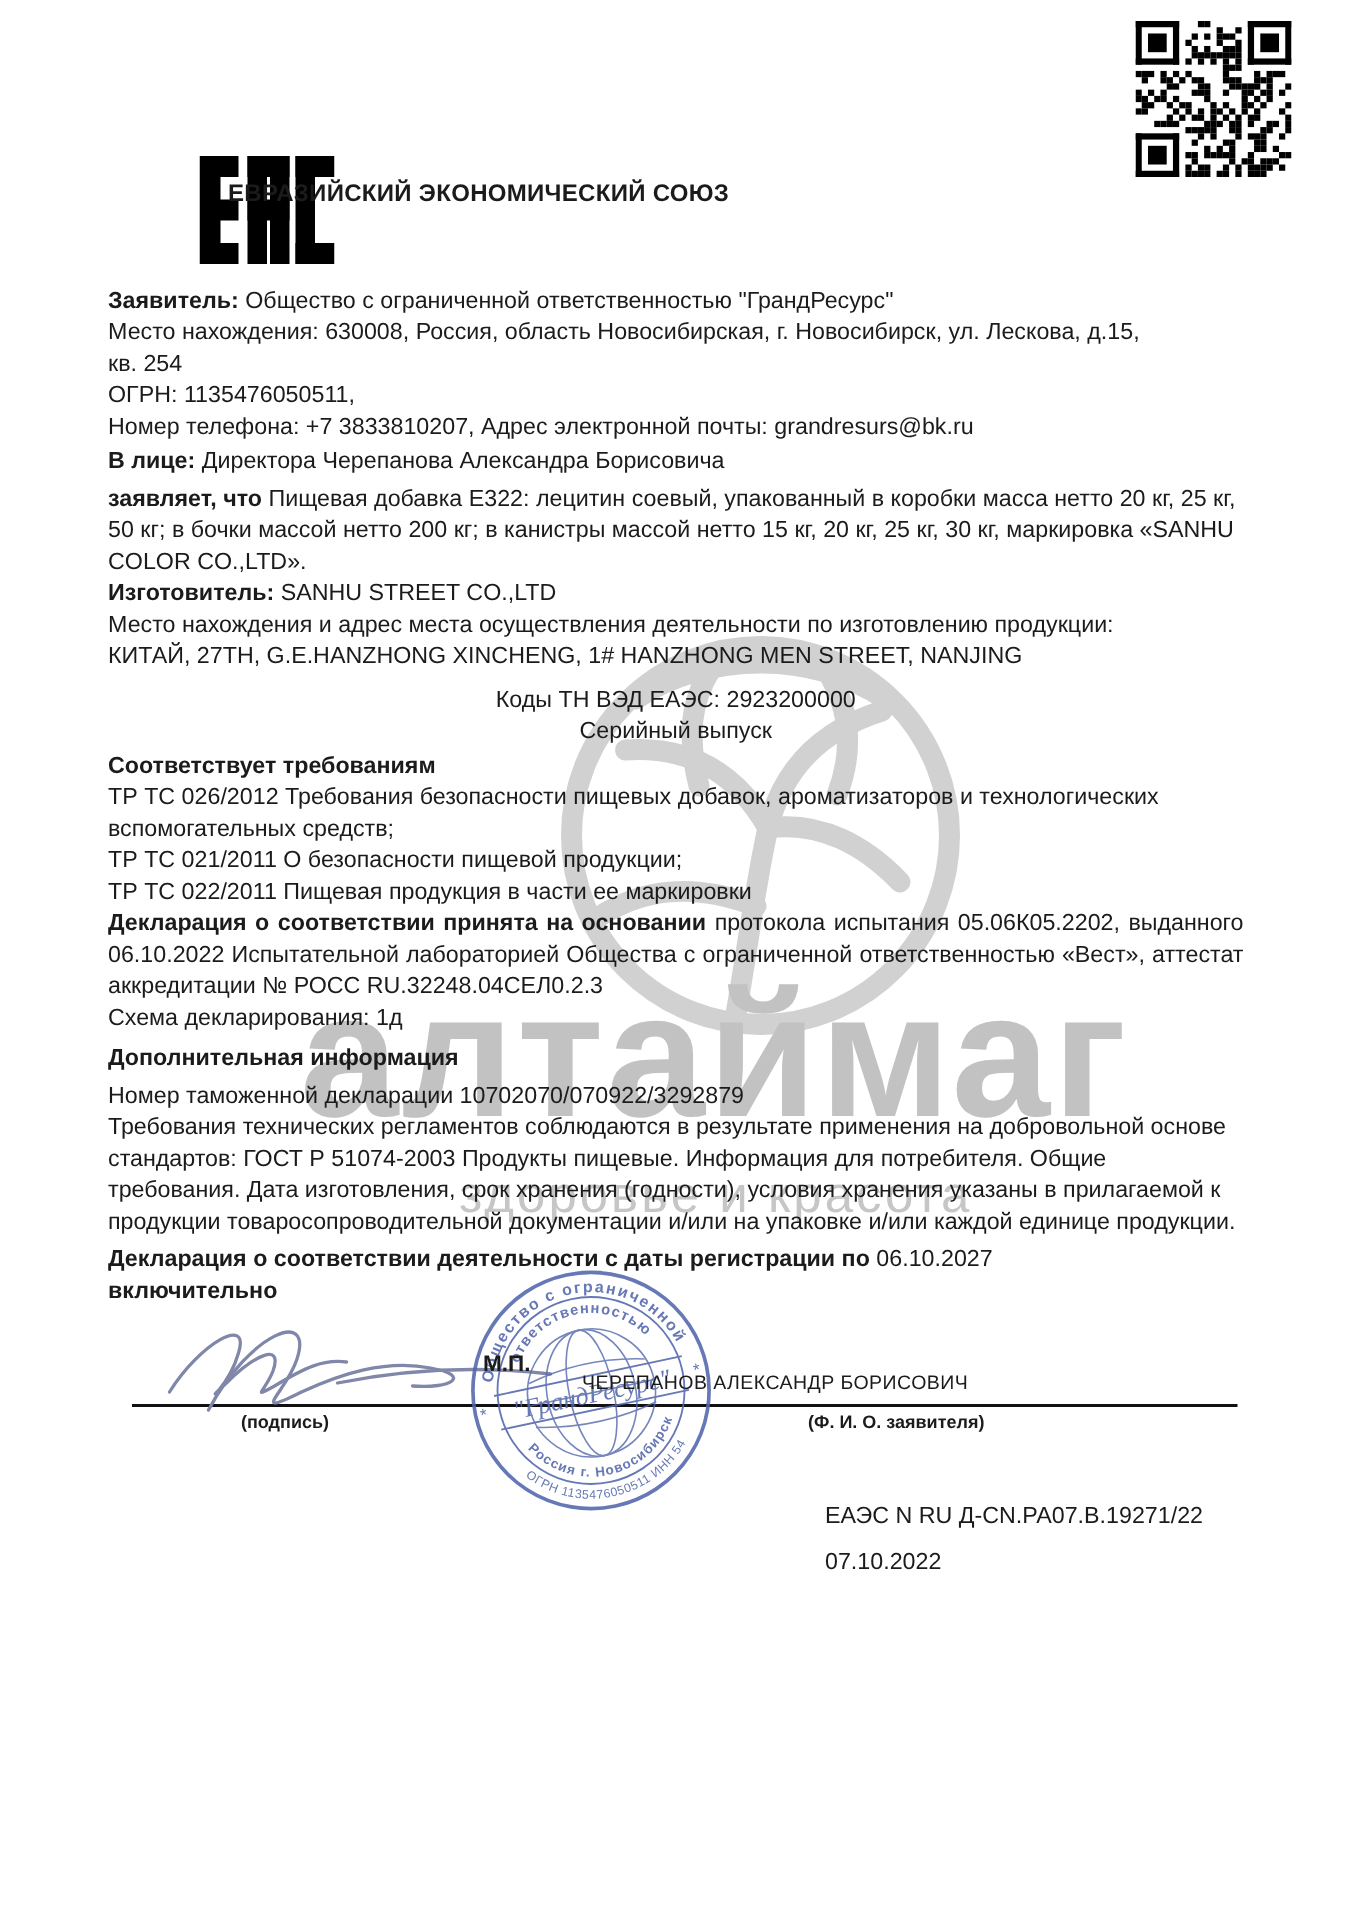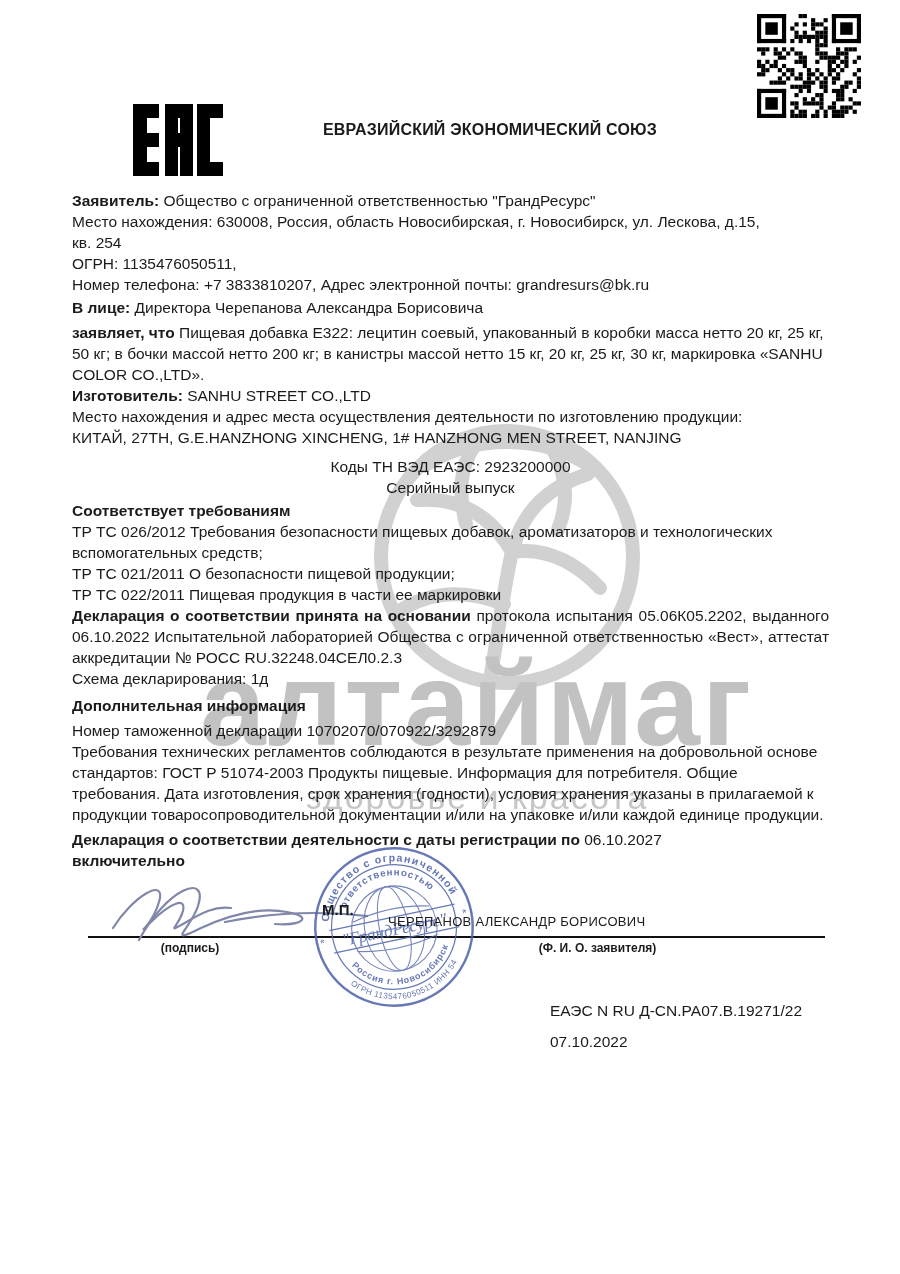--- a/index.html
+++ b/index.html
@@ -1,21 +1,21 @@
 <!DOCTYPE html>
 <html><head>
 <meta charset="utf-8">
 <style>
   html,body{margin:0;padding:0;background:#e8e8e8;}
   .page{position:relative;width:900px;height:1274px;background:#ffffff;margin:0 auto;
         font-family:"Liberation Sans","DejaVu Sans",sans-serif;color:#1b1b1b;overflow:hidden;}
   .abs{position:absolute;}
   .b{font-weight:bold;}
   
-  .titles{left:152px;top:120px;width:676px;text-align:center;z-index:2;}
+  .titles{left:152px;top:120px;width:676px;text-align:left;z-index:2;}
   .title{font-weight:bold;font-size:16px;letter-spacing:.2px;line-height:20px;}
   .title2{margin-top:13px;}
   .eac{left:133px;top:104px;z-index:2;}
   .qr{left:757px;top:14px;z-index:2;}
   
   .wm-globe{left:362px;top:412px;z-index:0;}
   .wm-brand{left:200px;top:645px;z-index:1;font-size:118px;font-weight:bold;color:#c2c2c2;
             letter-spacing:2px;line-height:1;}
   .wm-tag{left:306px;top:778px;z-index:1;font-size:34px;color:#c6c6c6;letter-spacing:2px;}
   

